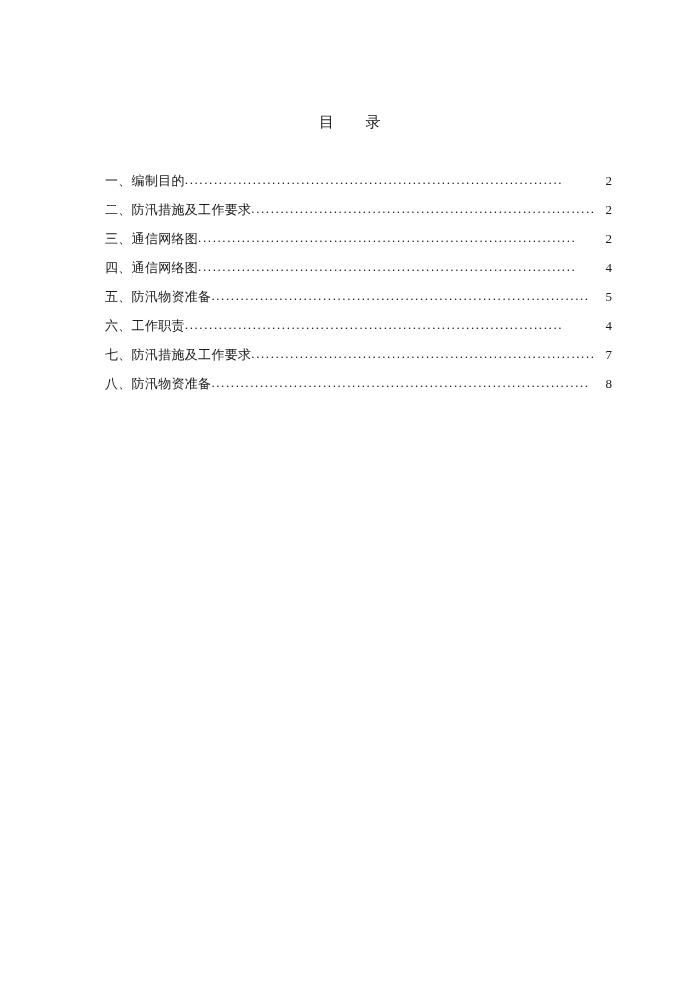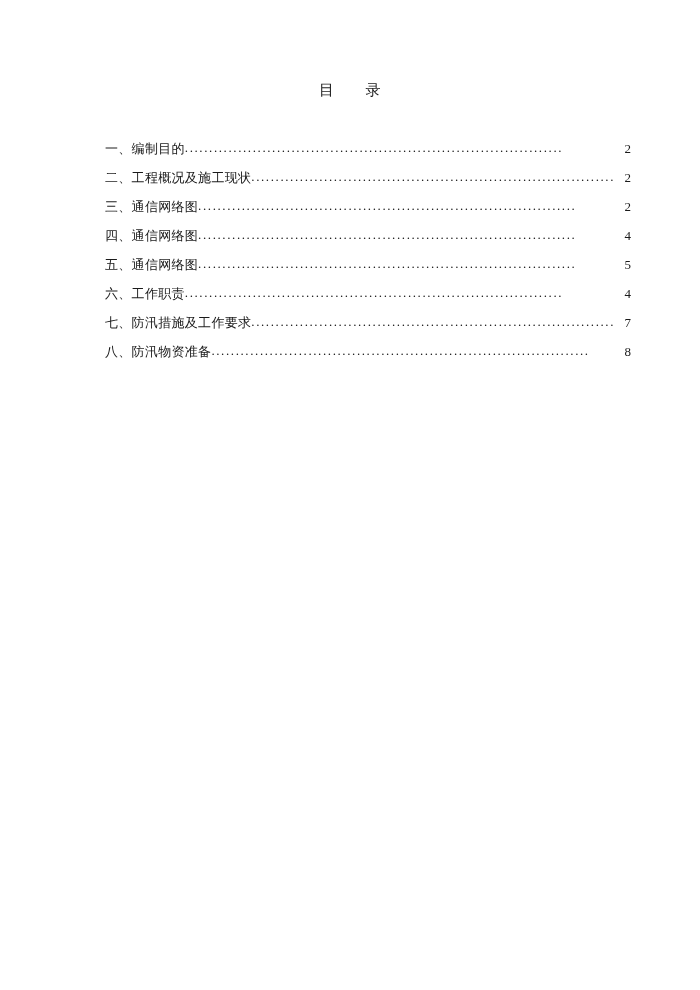--- a/index.html
+++ b/index.html
@@ -18,29 +18,29 @@
   .page {
     position: relative;
     width: 700px;
     height: 990px;
     box-sizing: border-box;
   }
   .doc-title {
     text-align: center;
     font-size: 15px;
     letter-spacing: 0.5px;
-    margin-top: 81px;
+    margin-top: 113px;
     margin-bottom: 0;
     font-weight: normal;
     color: #1a1a1a;
   }
   .toc {
     margin-top: 40px;
     padding-left: 105px;
-    padding-right: 69px;
+    padding-right: 88px;
   }
   .toc-entry {
     display: flex;
     align-items: flex-end;
     font-size: 13px;
     line-height: 1.0;
     margin-bottom: 14px;
     color: #1a1a1a;
     white-space: nowrap;
   }
@@ -74,39 +74,39 @@
 
   <div class="toc">
 
     <div class="toc-entry">
       <span class="toc-label">一、编制目的</span>
       <span class="toc-dots">..............................................................................</span>
       <span class="toc-page">2</span>
     </div>
 
     <div class="toc-entry">
-      <span class="toc-label">二、工程概况及施工现状</span>
+      <span class="toc-label">二、防汛措施及工作要求</span>
       <span class="toc-dots">..............................................................................</span>
       <span class="toc-page">2</span>
     </div>
 
     <div class="toc-entry">
       <span class="toc-label">三、通信网络图</span>
       <span class="toc-dots">..............................................................................</span>
       <span class="toc-page">2</span>
     </div>
 
     <div class="toc-entry">
       <span class="toc-label">四、通信网络图</span>
       <span class="toc-dots">..............................................................................</span>
       <span class="toc-page">4</span>
     </div>
 
     <div class="toc-entry">
-      <span class="toc-label">五、通信网络图</span>
+      <span class="toc-label">五、防汛物资准备</span>
       <span class="toc-dots">..............................................................................</span>
       <span class="toc-page">5</span>
     </div>
 
     <div class="toc-entry">
       <span class="toc-label">六、工作职责</span>
       <span class="toc-dots">..............................................................................</span>
       <span class="toc-page">4</span>
     </div>
 

